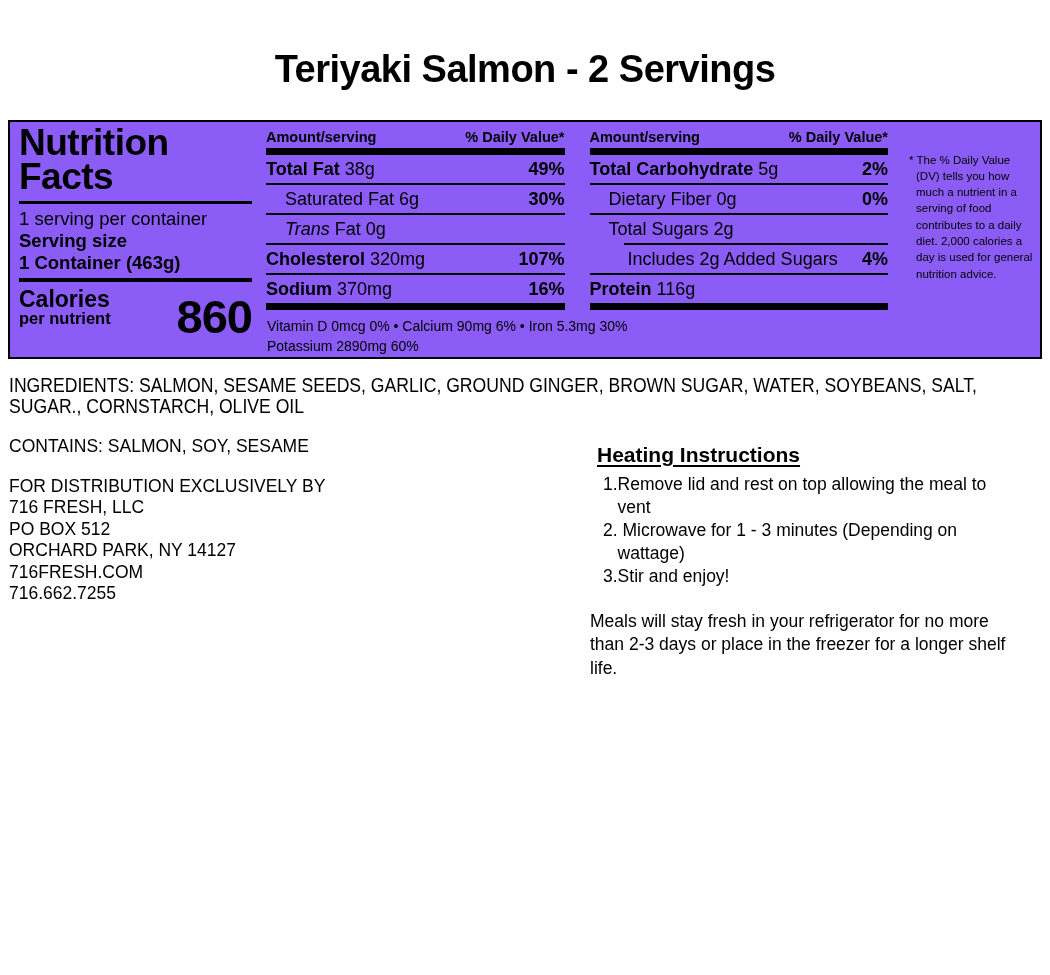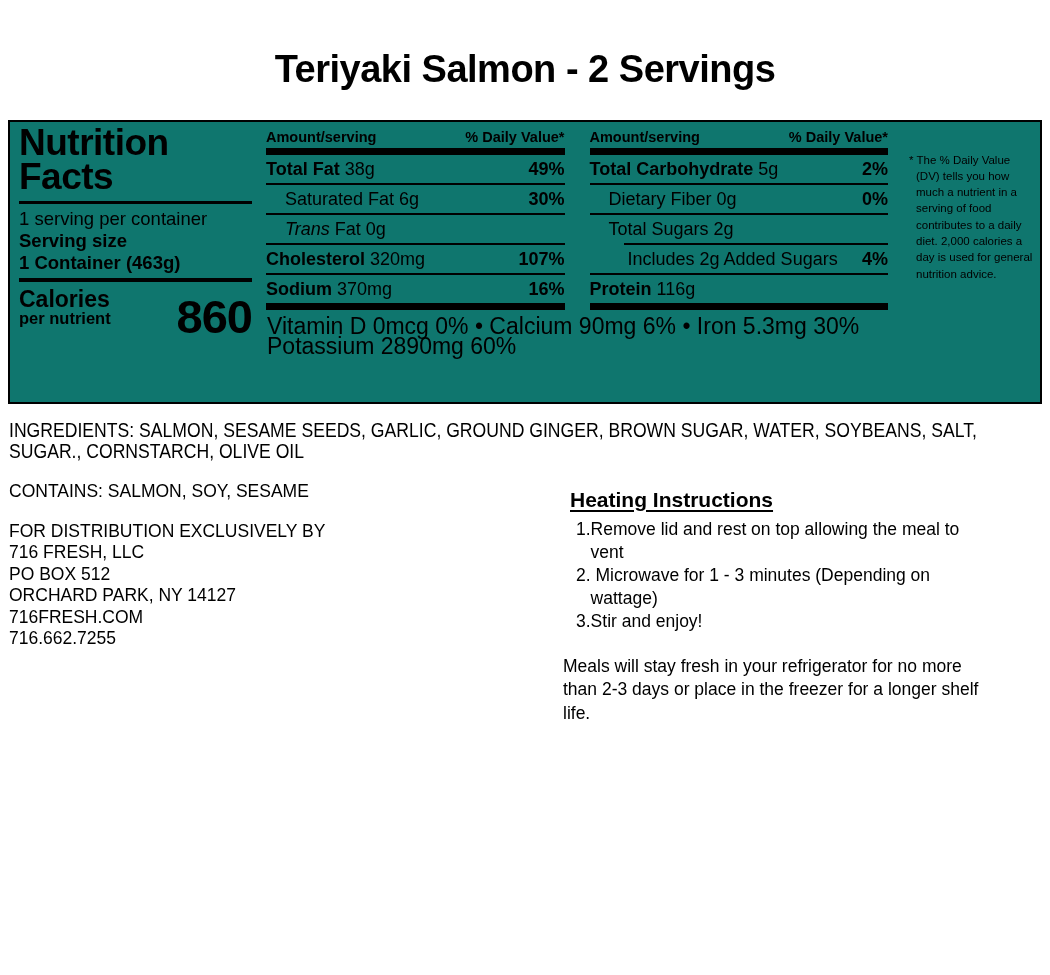--- a/index.html
+++ b/index.html
@@ -11,22 +11,22 @@
   }
 
   
   h1.page-title {
     margin: 46px 0 0; font-size: 38px; line-height: 1.25;
     font-weight: 700; text-align: center; letter-spacing: -0.5px;
   }
 
   
   .nf-label {
-    box-sizing: border-box; margin: 26px 8px 0; height: 284px;
-    border: 2px solid #000; display: flex; background: #0f766e;
+    box-sizing: border-box; margin: 26px 8px 0; height: 239px;
+    border: 2px solid #000; display: flex; background: #8b5cf6;
   }
 
   
   .nf-left { box-sizing: border-box; width: 250px; padding: 4px 0 0 9px; flex: none; }
   .nf-title { font-size: 37px; font-weight: 700; line-height: 0.93; letter-spacing: -0.5px; }
   .nf-rule { height: 3px; background: #000; width: 233px; margin: 7px 0 4px; }
   .nf-rule2 { height: 4px; margin: 4px 0 7px; }
   .nf-serv   { font-size: 18.5px; line-height: 22px; }
   .nf-serv-b { font-size: 18.5px; line-height: 22px; font-weight: 700; }
   .nf-cal { display: flex; align-items: flex-start; width: 233px; }
@@ -48,21 +48,21 @@
   .nf-row {
     display: flex; justify-content: space-between; align-items: baseline;
     font-size: 18px; line-height: 20px; padding: 4px 0;
   }
   .nf-row.indent-1 { padding-left: 19px; }
   .nf-row.indent-2 { padding-left: 38px; }
   .nf-row-name { white-space: pre-wrap; }
   .nf-row-name b { font-weight: 700; }
   .nf-row-name i { font-style: italic; }
   .nf-row-dv { font-weight: 700; white-space: pre; }
-  .nf-micro { margin-top: 6px; font-size: 23px; line-height: 20.5px; padding-left: 1px; }
+  .nf-micro { margin-top: 6px; font-size: 14px; line-height: 20.5px; padding-left: 1px; }
 
   
   .nf-footnote {
     box-sizing: border-box; flex: none; width: 140px;
     padding: 30px 6px 0 16px; text-indent: -7px;
     font-size: 11.5px; line-height: 16.3px;
   }
 
   
   .ingredients {
@@ -70,21 +70,21 @@
     font-size: 20px; line-height: 21.5px;
     transform: scaleX(0.88); transform-origin: 0 0;
     white-space: pre-wrap;
   }
 
   .lower { position: relative; margin-top: 18px; }
   .left-info { margin-left: 9px; width: 520px; }
   .contains { margin: 0; font-size: 17.5px; line-height: 21px; }
   .distribution { margin-top: 19px; font-size: 17.5px; line-height: 21.5px; }
 
-  .right-info { position: absolute; left: 563px; top: 7px; width: 428px; }
+  .right-info { position: absolute; left: 590px; top: 7px; width: 428px; }
   .right-info h2 {
     margin: 0 0 0 7px; font-size: 21px; font-weight: 700;
     text-decoration: underline; text-decoration-thickness: 2px; text-underline-offset: 3px;
   }
   ol.steps { margin: 6px 0 0; padding: 0 0 0 13px; list-style: none; font-size: 17.5px; line-height: 23px; }
   ol.steps li { display: flex; }
   ol.steps .num { white-space: pre; flex: none; }
   ol.steps .txt { white-space: pre-wrap; }
   .note { margin: 22px 0 0; font-size: 17.5px; line-height: 23.5px; width: 425px; }
 </style>

